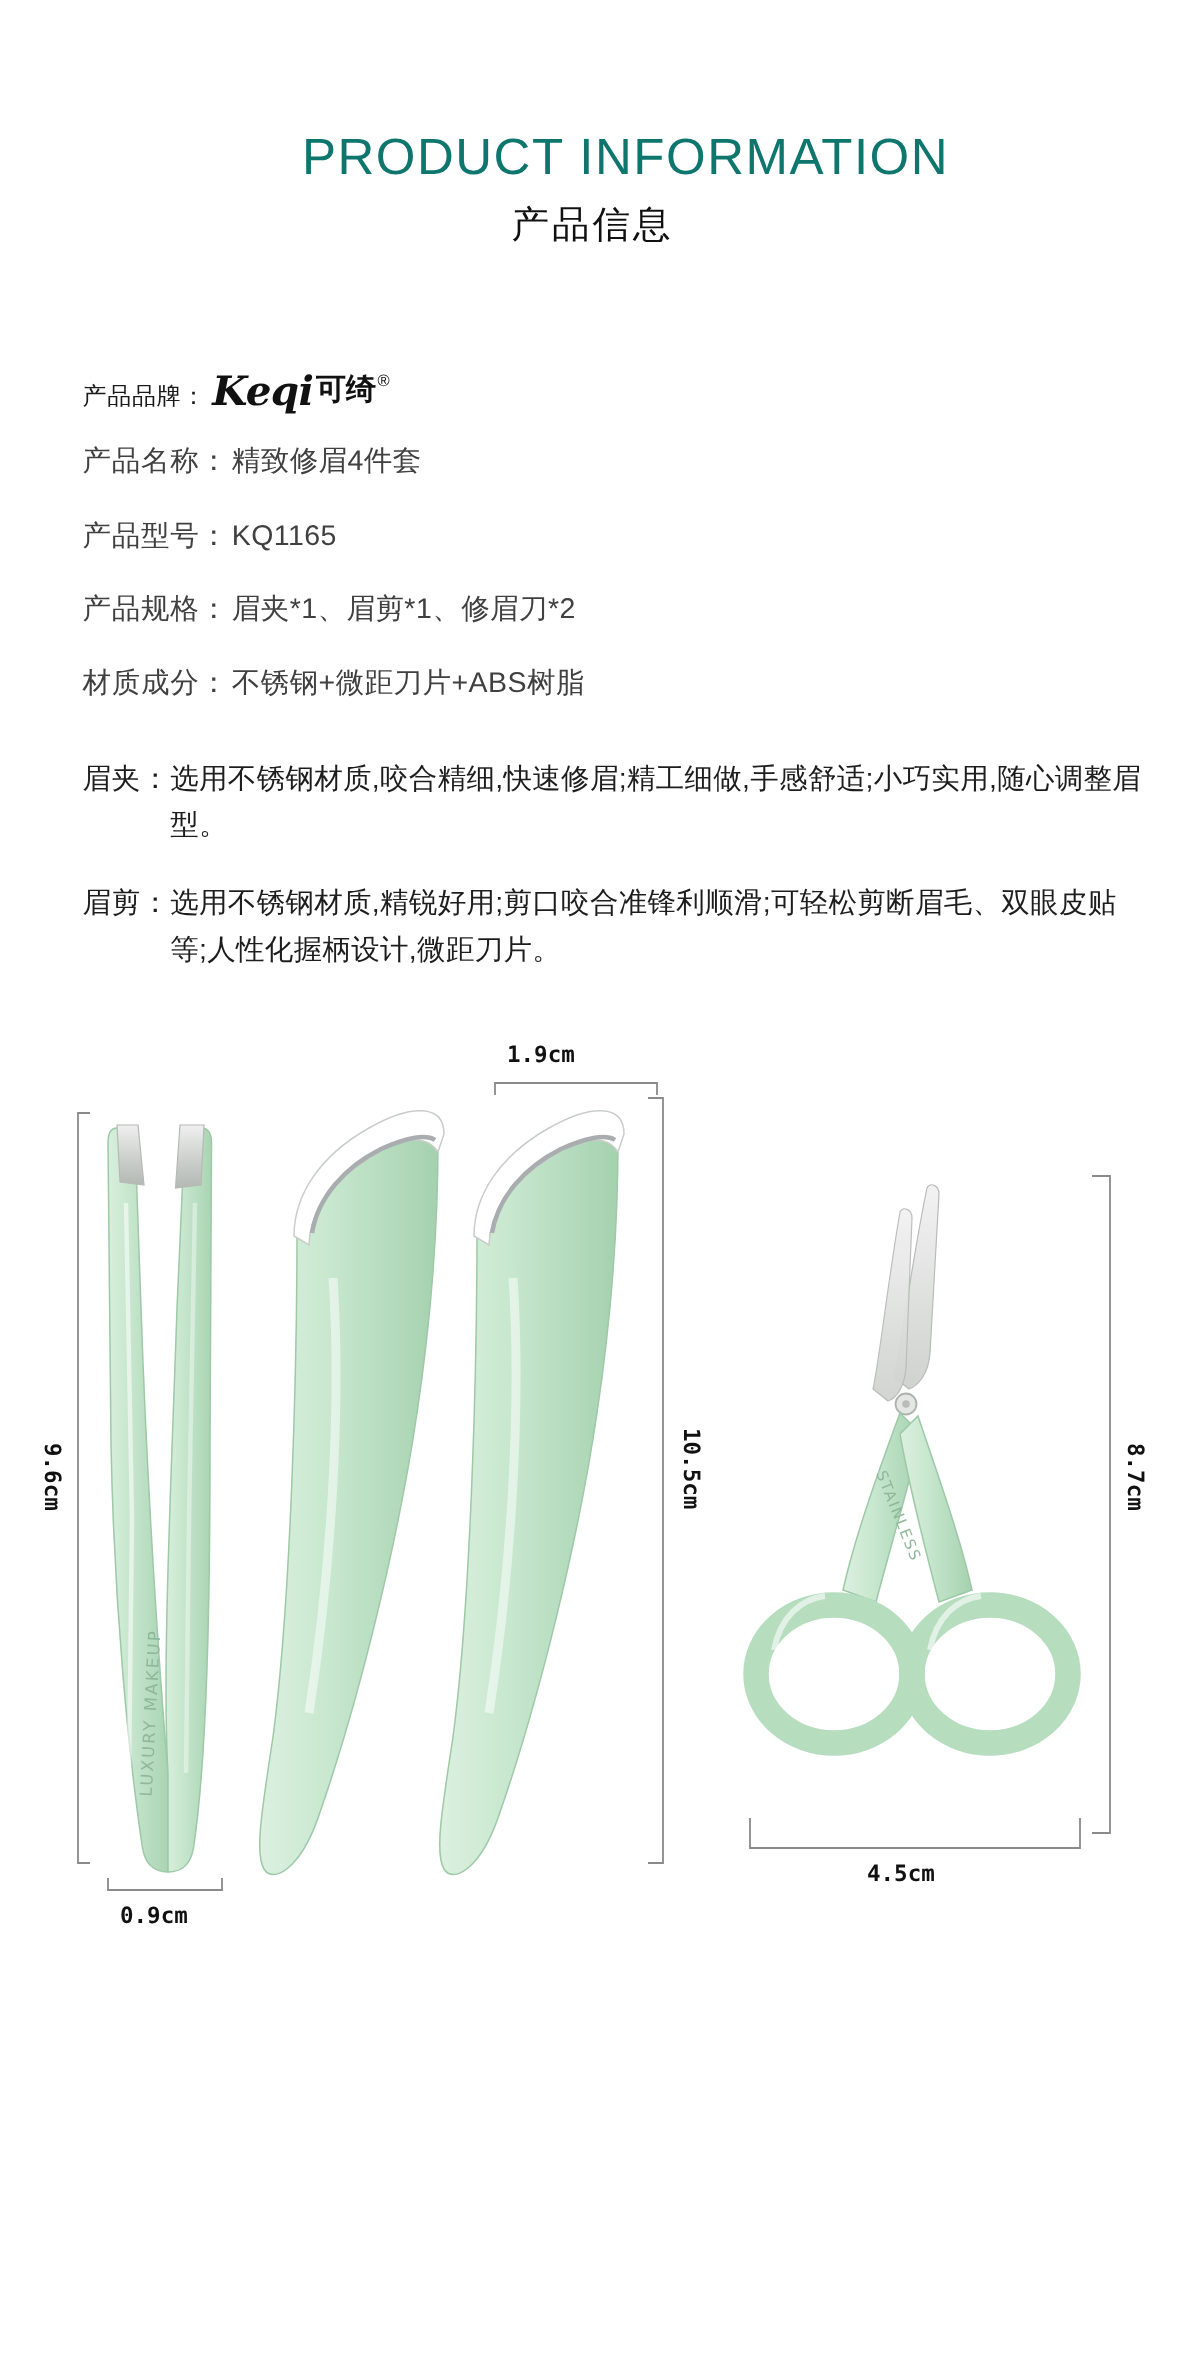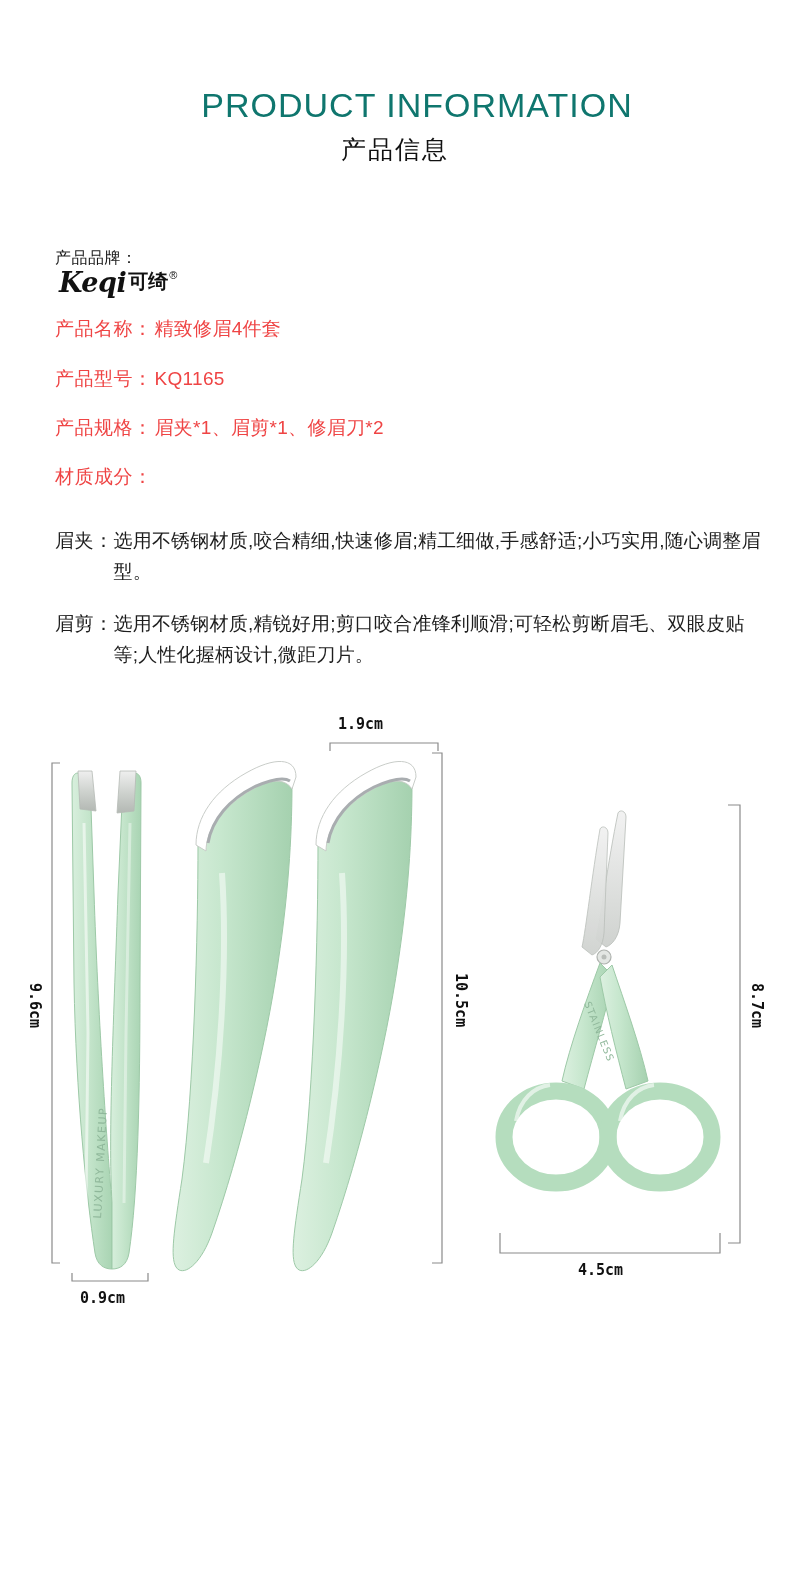--- a/index.html
+++ b/index.html
@@ -42,37 +42,36 @@
     margin-top: 82px;
     padding-left: 55px;
     padding-right: 40px;
   }
   .spec-row {
     display: flex;
     align-items: center;
     font-size: 19px;
     line-height: 1.55;
     margin-bottom: 20px;
-    color: #ef4444;
+    color: #404040;
   }
   .spec-label {
     white-space: nowrap;
     letter-spacing: 0.5px;
   }
   .spec-value {
     margin-left: 2px;
     letter-spacing: 0.3px;
   }
 
   
   .brand-row {
     display: flex;
-    align-items: flex-start;
+    align-items: flex-end;
     margin-bottom: 18px;
-    flex-direction: column;
   }
   .brand-logo {
     display: flex;
     align-items: flex-start;
     margin-left: 4px;
   }
   .brand-logo .brand-en {
     font-family: "DejaVu Serif", "Liberation Serif", serif;
     font-size: 27px;
     font-weight: 700;
@@ -169,20 +168,21 @@
     <span class="spec-value">KQ1165</span>
   </div>
 
   <div class="spec-row">
     <span class="spec-label">产品规格：</span>
     <span class="spec-value">眉夹*1、眉剪*1、修眉刀*2</span>
   </div>
 
   <div class="spec-row">
     <span class="spec-label">材质成分：</span>
+    <span class="spec-value">不锈钢+微距刀片+ABS树脂</span>
   </div>
 </div>
 
 <div class="descs">
   <div class="desc-row">
     <span class="desc-label">眉夹：</span>
     <span class="desc-text">选用不锈钢材质,咬合精细,快速修眉;精工细做,手感舒适;小巧实用,随心调整眉型。</span>
   </div>
   <div class="desc-row">
     <span class="desc-label">眉剪：</span>

